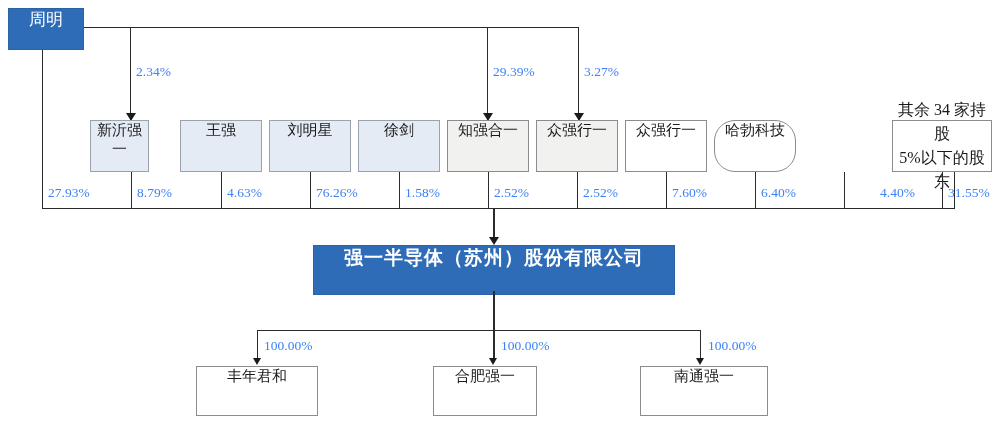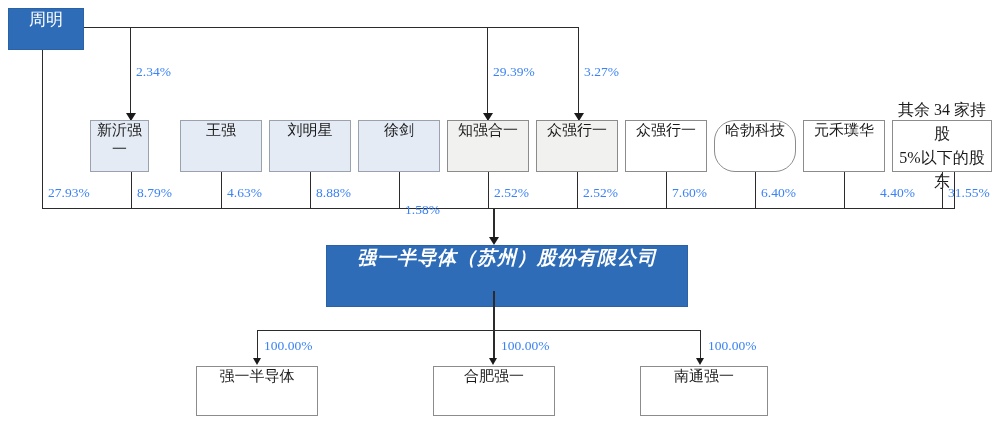--- a/index.html
+++ b/index.html
@@ -137,23 +137,20 @@
     <span>众强行一</span>
   </div>
   <div class="node node-gray owner-box" style="left:447px; top:120px; width:82px; height:52px;">
     <span>知强合一</span>
   </div>
   <div class="node node-white owner-box" style="left:625px; top:120px; width:82px; height:52px;">
     <span>众强行一</span>
   </div>
   <div class="node node-white owner-box" style="left:714px; top:120px; width:82px; height:52px;border-radius:21px;">
     <span>哈勃科技</span>
-  </div>
-  <div class="node node-white owner-box" style="left:803px; top:120px; width:82px; height:52px;">
-    <span>元禾璞华</span>
   </div>
   <div class="node node-white owner-box two-line" style="left:892px; top:120px; width:100px; height:52px;">
     <span>其余 34 家持股</span>
     <span>5%以下的股东</span>
   </div>
 
   <div class="ln-v" style="left:131px; top:172px; height:36px;"></div>
   <div class="ln-v" style="left:221px; top:172px; height:36px;"></div>
   <div class="ln-v" style="left:310px; top:172px; height:36px;"></div>
   <div class="ln-v" style="left:399px; top:172px; height:36px;"></div>
@@ -163,55 +160,55 @@
   <div class="ln-v" style="left:755px; top:172px; height:36px;"></div>
   <div class="ln-v" style="left:844px; top:172px; height:36px;"></div>
   <div class="ln-v" style="left:942px; top:172px; height:36px;"></div>
 
   <div class="ln-h" style="left:42px; top:208px; width:913px;"></div>
   <div class="ln-v" style="left:954px; top:172px; height:37px;"></div>
 
   <div class="pct pct-row" style="left:48px; top:185px;">27.93%</div>
   <div class="pct pct-row" style="left:137px; top:185px;">8.79%</div>
   <div class="pct pct-row" style="left:227px; top:185px;">4.63%</div>
-  <div class="pct pct-row" style="left:316px; top:185px;">8.88%</div>
-  <div class="pct pct-row" style="left:405px; top:185px;margin-top:17px;">1.58%</div>
+  <div class="pct pct-row" style="left:316px; top:185px;">76.26%</div>
+  <div class="pct pct-row" style="left:405px; top:185px;">1.58%</div>
   <div class="pct pct-row" style="left:494px; top:185px;">2.52%</div>
   <div class="pct pct-row" style="left:583px; top:185px;">2.52%</div>
   <div class="pct pct-row" style="left:672px; top:185px;">7.60%</div>
   <div class="pct pct-row" style="left:761px; top:185px;">6.40%</div>
   <div class="pct pct-row" style="left:880px; top:185px;text-align:right;">4.40%</div>
   <div class="pct pct-row" style="left:948px; top:185px;">31.55%</div>
 
   <div class="ln-v ln-thick" style="left:493px; top:208px; height:33px;"></div>
   <div class="arrow-down" style="left:489px; top:237px;"></div>
 
-  <div class="node node-blue company-box" style="left:326px; top:245px; width:362px; height:62px;font-style:italic;">
+  <div class="node node-blue company-box" style="left:313px; top:245px; width:362px; height:50px;">
     <span>强一半导体（苏州）股份有限公司</span>
   </div>
 
   <div class="ln-v ln-thick" style="left:493px; top:291px; height:39px;"></div>
   <div class="ln-h" style="left:257px; top:330px; width:444px;"></div>
 
   <div class="ln-v" style="left:257px; top:330px; height:31px;"></div>
   <div class="arrow-down small" style="left:253px; top:358px;"></div>
 
   <div class="ln-v ln-thick" style="left:493px; top:330px; height:31px;"></div>
   <div class="arrow-down small" style="left:489px; top:358px;"></div>
 
   <div class="ln-v" style="left:700px; top:330px; height:31px;"></div>
   <div class="arrow-down small" style="left:696px; top:358px;"></div>
 
   <div class="pct pct-sub" style="left:264px; top:338px;">100.00%</div>
   <div class="pct pct-sub" style="left:501px; top:338px;">100.00%</div>
   <div class="pct pct-sub" style="left:708px; top:338px;">100.00%</div>
 
   <div class="node node-white sub-box" style="left:196px; top:366px; width:122px; height:50px;">
-    <span>强一半导体</span>
-  </div>
-  <div class="node node-white sub-box" style="left:433px; top:366px; width:122px; height:50px;">
+    <span>丰年君和</span>
+  </div>
+  <div class="node node-white sub-box" style="left:433px; top:366px; width:104px; height:50px;">
     <span>合肥强一</span>
   </div>
   <div class="node node-white sub-box" style="left:640px; top:366px; width:128px; height:50px;">
     <span>南通强一</span>
   </div>
 
 </div>
 
 </body></html>

